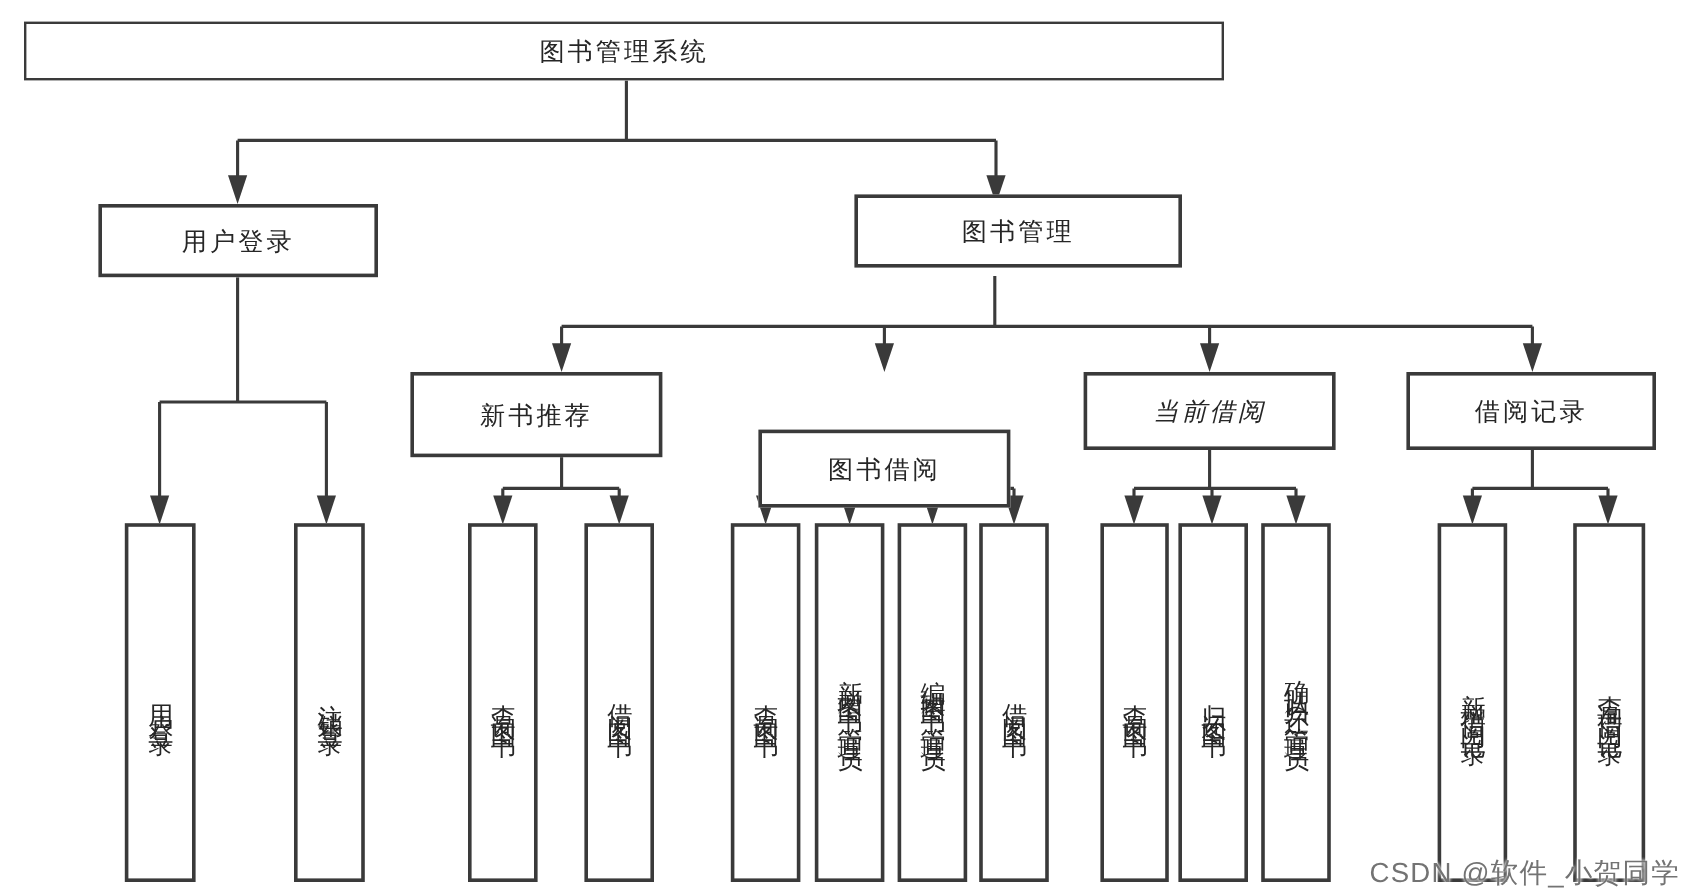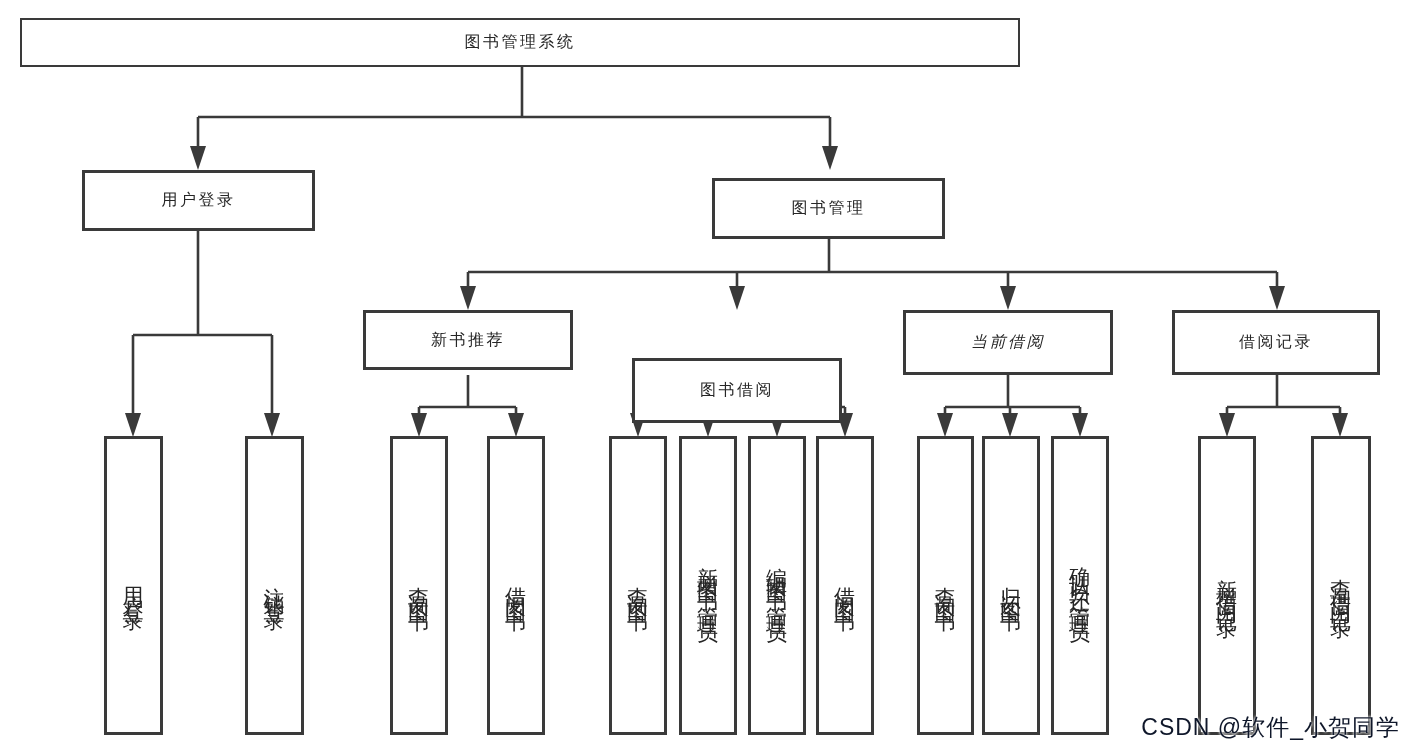--- a/index.html
+++ b/index.html
@@ -5,29 +5,29 @@
   html,body { margin:0; padding:0; background:#ffffff; }
   .canvas {
     position:relative; width:1405px; height:747px; background:#ffffff;
     font-family:"Liberation Sans", sans-serif; color:#262626; overflow:hidden;
   }
   svg.connectors { position:absolute; left:0; top:0; width:1405px; height:747px; }
   .node {
     position:absolute; box-sizing:border-box; background:#ffffff;
     border:3px solid #3a3a3a; display:flex; align-items:center; justify-content:center;
   }
-  .hnode { font-size:16px; letter-spacing:2.5px; white-space:nowrap; }
+  .hnode { font-size:21px; letter-spacing:2.5px; white-space:nowrap; }
   .root  { border-width:2px; }
   .vnode span {
     writing-mode:vertical-rl; text-orientation:mixed;
     font-size:21px; letter-spacing:8px; line-height:1;
   }
   .watermark {
     position:absolute; right:5px; top:712px; z-index:5;
-    font-size:23px; letter-spacing:1px; color:#0f172a;
+    font-size:23px; letter-spacing:1px; color:#737373;
     text-shadow:0 0 3px rgba(255,255,255,.95), 0 0 3px rgba(255,255,255,.95);
   }
 </style>
 </head>
 <body>
 
 <div class="canvas">
 
   <svg class="connectors" viewBox="0 0 1405 747" fill="none" stroke="#3a3a3a" stroke-width="2.6">
 
@@ -61,23 +61,23 @@
     <polygon fill="#3a3a3a" stroke="none" points="1072,413 1088,413 1080,437"></polygon>
 
     <path d="M1277,375 V407 M1227,407 H1340 M1227,407 V416 M1340,407 V416"></path>
     <polygon fill="#3a3a3a" stroke="none" points="1219,413 1235,413 1227,437"></polygon>
     <polygon fill="#3a3a3a" stroke="none" points="1332,413 1348,413 1340,437"></polygon>
   </svg>
 
   <div class="node hnode root" style="left:20px; top:18px; width:1000px; height:49px;">图书管理系统</div>
 
   <div class="node hnode" style="left:82px; top:170px; width:233px; height:61px;">用户登录</div>
-  <div class="node hnode" style="left:712px; top:178px; width:233px; height:61px;">图书管理</div>
+  <div class="node hnode" style="left:712px; top:162px; width:273px; height:61px;">图书管理</div>
 
-  <div class="node hnode" style="left:363px; top:310px; width:210px; height:60px;font-family:Liberation Mono, monospace;">新书推荐</div>
+  <div class="node hnode" style="left:342px; top:310px; width:210px; height:71px;font-family:Liberation Mono, monospace;">新书推荐</div>
   <div class="node hnode" style="left:632px; top:310px; width:210px; height:65px;margin-top:48px;">图书借阅</div>
   <div class="node hnode" style="left:903px; top:310px; width:210px; height:65px;font-style:italic;">当前借阅</div>
   <div class="node hnode" style="left:1172px; top:310px; width:208px; height:65px;">借阅记录</div>
 
   <div class="node vnode" style="left:104px; top:436px; width:59px; height:299px;">
     <span>用户登录</span>
   </div>
   <div class="node vnode" style="left:245px; top:436px; width:59px; height:299px;">
     <span>注销登录</span>
   </div>

